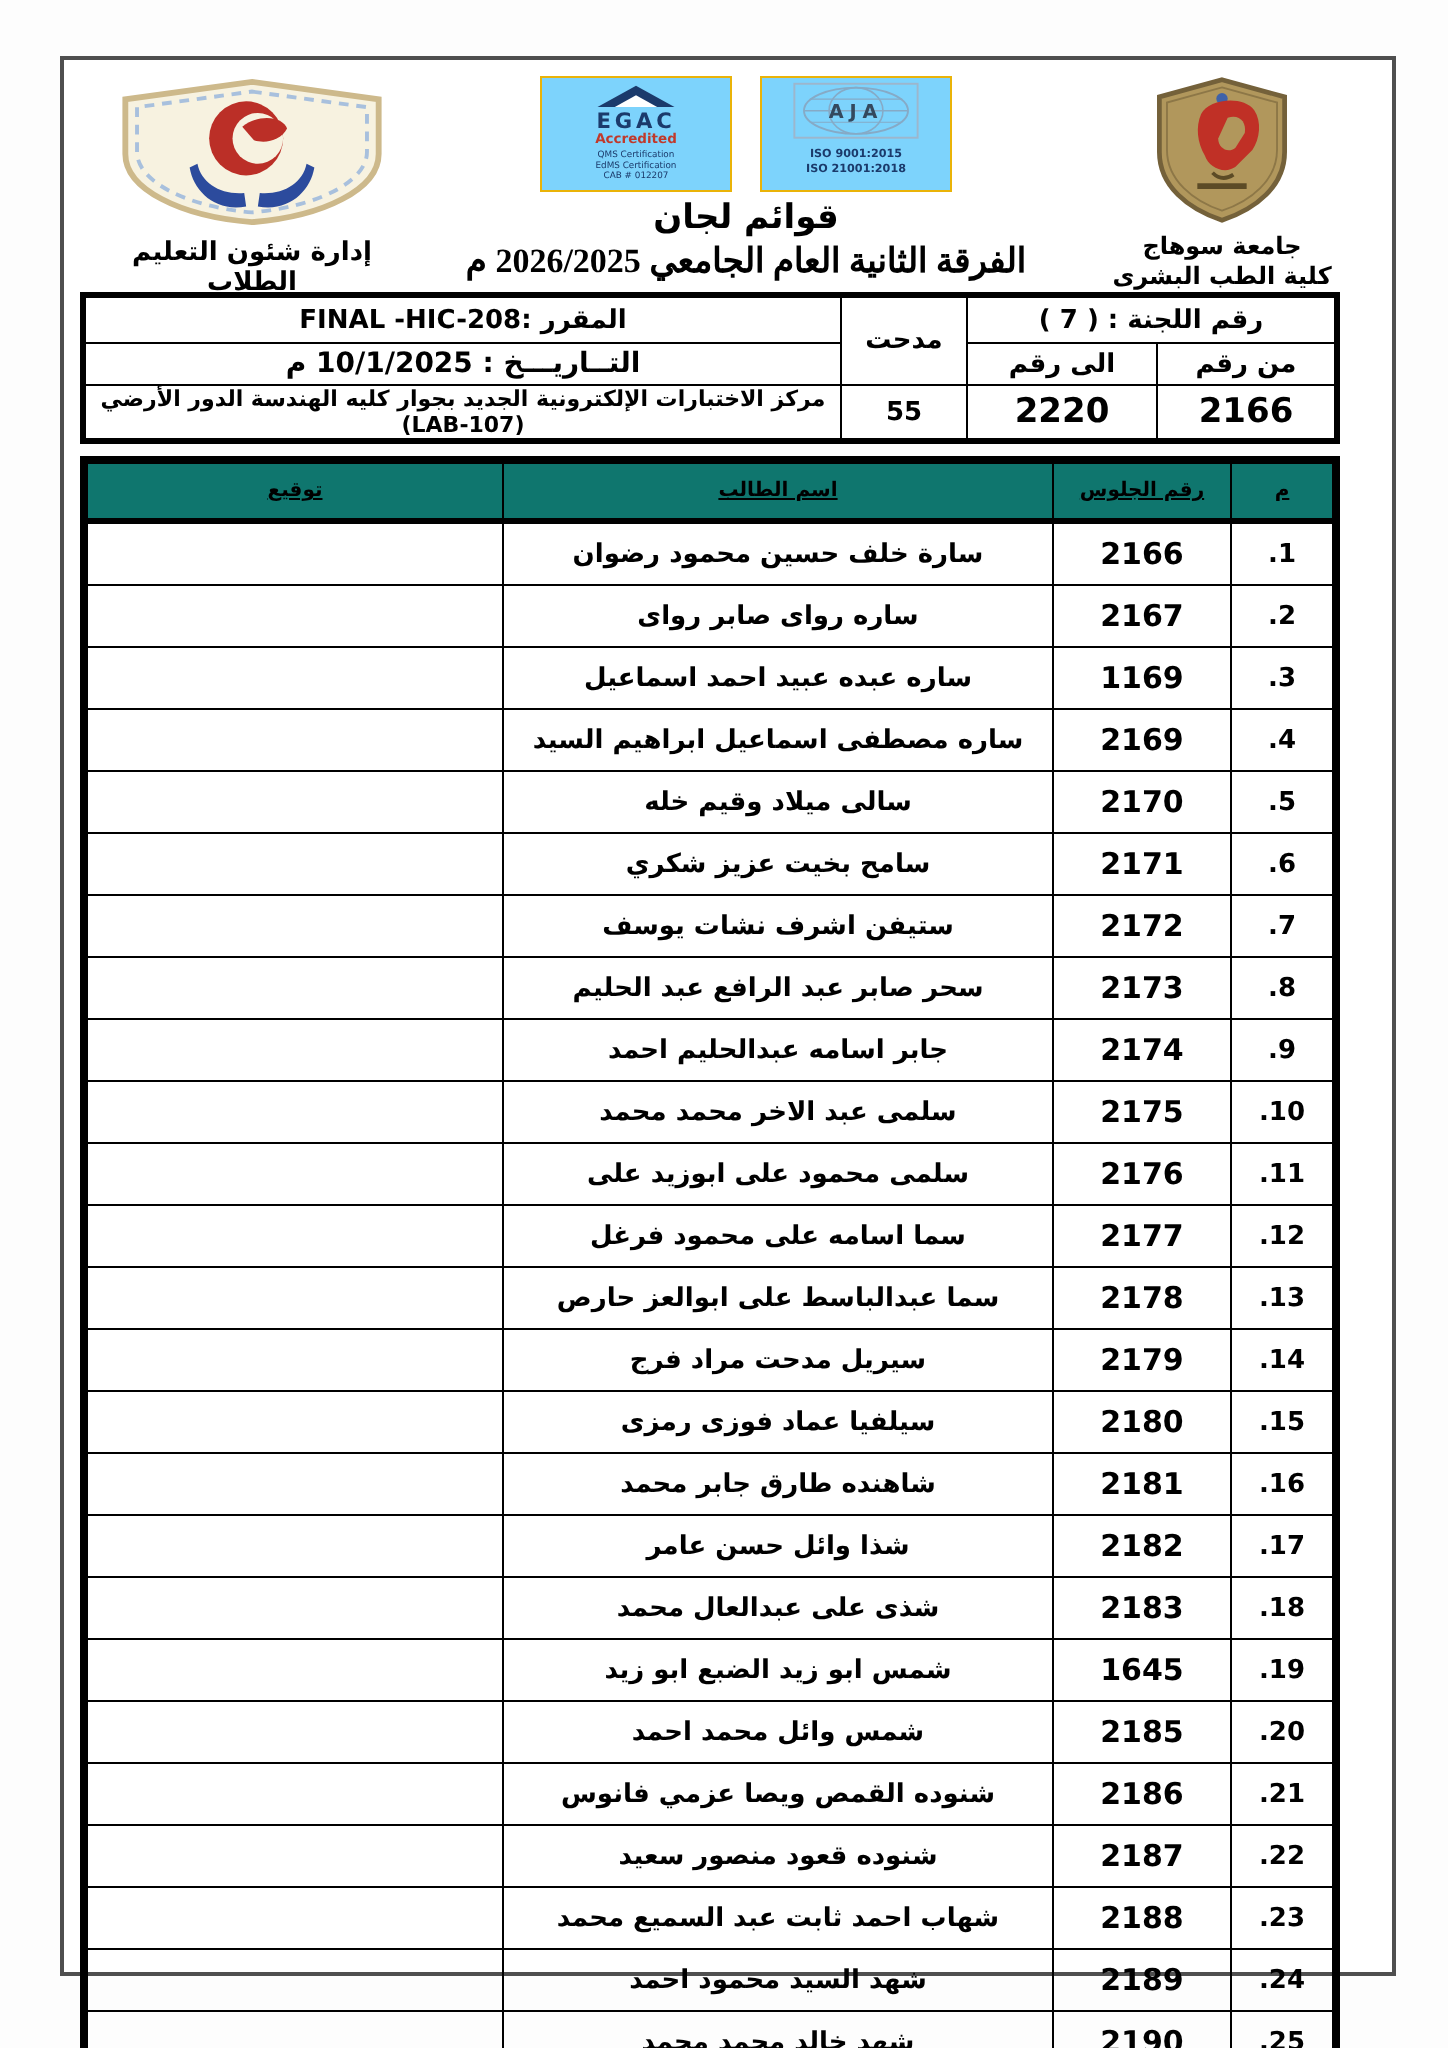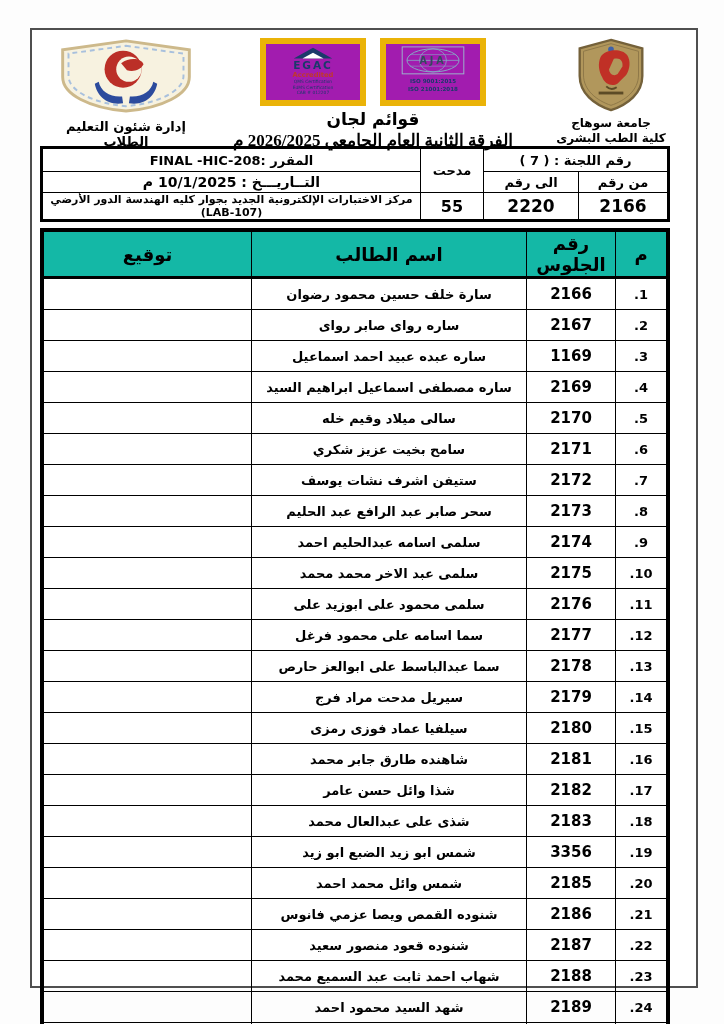--- a/index.html
+++ b/index.html
@@ -4,41 +4,41 @@
 <style>
   html,body{margin:0;padding:0;background:#fdfdfd;}
   body{width:724px;height:1024px;position:relative;font-family:"DejaVu Sans",sans-serif;color:#000;}
   .page{position:absolute;left:30px;top:28px;width:664px;height:956px;border:2px solid #4f4f4f;background:#fff;direction:rtl;}
   
   .header{display:flex;align-items:flex-start;justify-content:space-between;padding:8px 10px 0 10px;height:104px;}
   .hdr-right{width:150px;text-align:center;}
   .hdr-right .cap{font-weight:bold;font-size:12px;line-height:1.25;}
   .hdr-center{flex:1;display:flex;flex-direction:column;align-items:center;}
   .certs{display:flex;direction:ltr;gap:14px;align-items:flex-start;}
-  .cert-box{background:#a21caf;border:6px solid #eab308;}
+  .cert-box{background:#7dd3fc;border:1px solid #eab308;}
   .hdr-title1{font-weight:bold;font-size:17px;margin-top:3px;}
   .hdr-title2{font-weight:bold;font-size:17px;margin-top:1px;font-family:Liberation Serif, serif;}
   .hdr-left{width:168px;text-align:center;}
   .hdr-left .cap{font-weight:bold;font-size:13px;margin-top:1px;}
   
   table{border-collapse:collapse;}
   .info-table{margin:4px 26px 0 8px;width:calc(100% - 34px);border:3px solid #000;}
   .info-table td{border:1px solid #000;padding:0 4px;font-weight:bold;text-align:center;}
   .t-committee{font-size:13px;height:22px;}
   .t-small{font-size:13px;height:20px;}
   .t-num{font-size:17px;height:24px;}
   .t-count-label{font-size:13px;width:54px;}
-  .t-count-val{font-size:16px;margin-left:28px;}
+  .t-count-val{font-size:13px;margin-left:28px;}
   .t-course{font-size:13px;}
   .t-date{font-size:14px;}
   .t-loc{font-size:11px;}
   .col-from{width:80px;}.col-to{width:86px;}
   
   .main-table{margin:6px 26px 0 8px;width:calc(100% - 34px);border:4px solid #000;}
-  .main-table th{border:1px solid #000;border-bottom:3px solid #000;font-size:18px;font-weight:bold;height:25px;background:#14b8a6;}
+  .main-table th{border:1px solid #000;border-bottom:3px solid #000;font-size:10px;font-weight:bold;height:25px;background:#0f766e;text-decoration:underline;}
   .main-table td{border:1px solid #000;font-weight:bold;height:28px;text-align:center;}
   .c-idx{width:48px;font-size:13px;}
   .c-seat{width:86px;font-size:15px;}
   .c-name{width:272px;font-size:13px;}
   .c-sig{}
 </style>
 </head>
 <body>
 
 <div class="page">
@@ -191,21 +191,21 @@
     <tr>
       <td class="c-idx">8.</td>
       <td class="c-seat">2173</td>
       <td class="c-name">سحر صابر عبد الرافع عبد الحليم</td>
       <td class="c-sig"></td>
     </tr>
 
     <tr>
       <td class="c-idx">9.</td>
       <td class="c-seat">2174</td>
-      <td class="c-name">سلمى اسامه عبدالحليم احمد</td>
+      <td class="c-name">جابر اسامه عبدالحليم احمد</td>
       <td class="c-sig"></td>
     </tr>
 
     <tr>
       <td class="c-idx">10.</td>
       <td class="c-seat">2175</td>
       <td class="c-name">سلمى عبد الاخر محمد محمد</td>
       <td class="c-sig"></td>
     </tr>
 
@@ -260,21 +260,21 @@
 
     <tr>
       <td class="c-idx">18.</td>
       <td class="c-seat">2183</td>
       <td class="c-name">شذى على عبدالعال محمد</td>
       <td class="c-sig"></td>
     </tr>
 
     <tr>
       <td class="c-idx">19.</td>
-      <td class="c-seat">3356</td>
+      <td class="c-seat">1645</td>
       <td class="c-name">شمس ابو زيد الضبع ابو زيد</td>
       <td class="c-sig"></td>
     </tr>
 
     <tr>
       <td class="c-idx">20.</td>
       <td class="c-seat">2185</td>
       <td class="c-name">شمس وائل محمد احمد</td>
       <td class="c-sig"></td>
     </tr>

